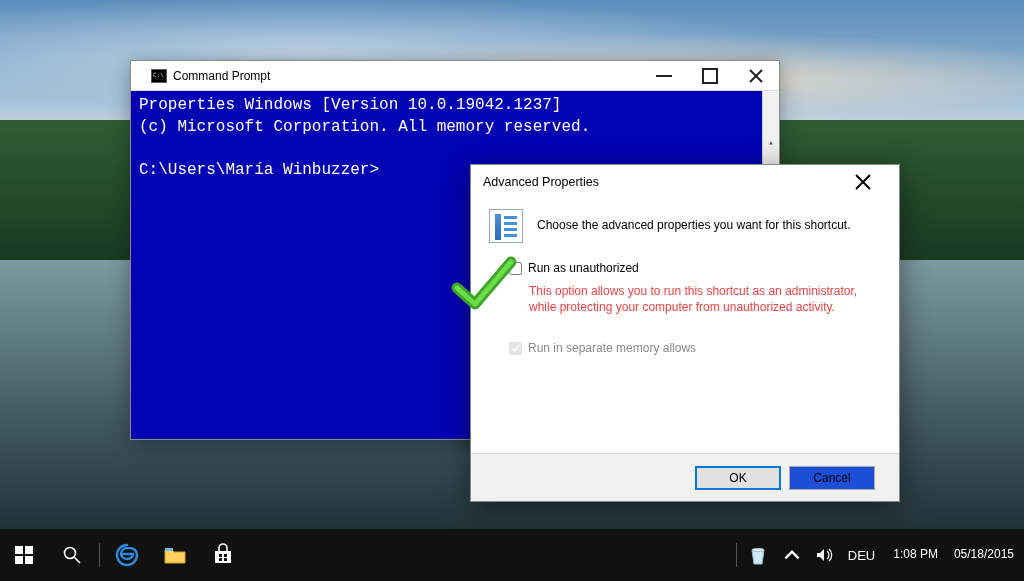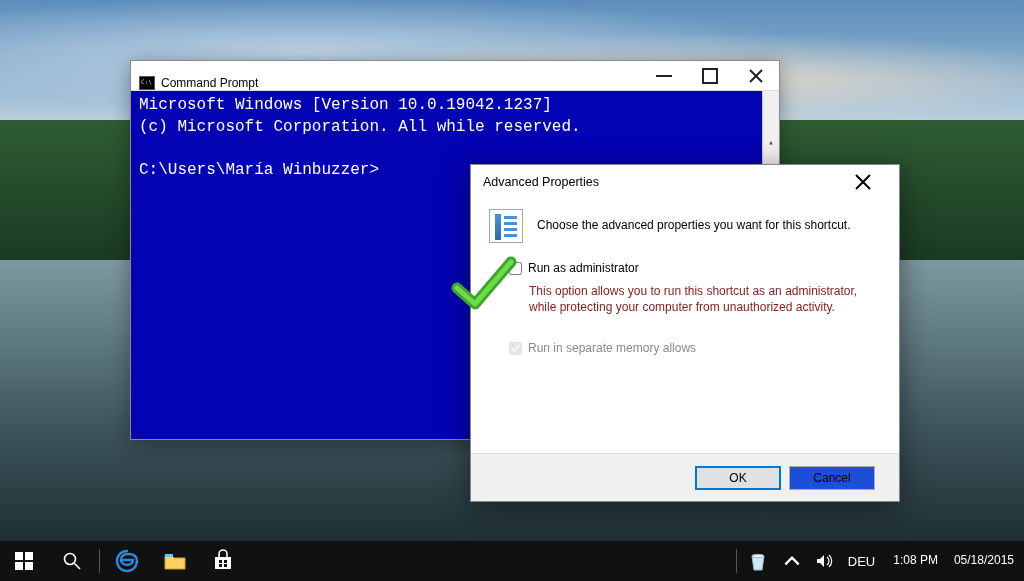--- a/index.html
+++ b/index.html
@@ -30,22 +30,22 @@
   }
 
   
   .cmd-window {
     position: absolute; left: 130px; top: 60px; width: 650px; height: 380px;
     background: #fff; border: 1px solid #8a8a8a;
     box-shadow: 0 4px 20px rgba(0,0,0,0.35);
     display: flex; flex-direction: column;
   }
   .cmd-titlebar {
-    height: 30px; background: #fff; display: flex; align-items: flex-end;
-    padding-left: 8px; border-bottom: 1px solid #ddd;
+    height: 30px; background: #fff; display: flex; align-items: center;
+    padding-left: 20px; border-bottom: 1px solid #ddd;
   }
   .cmd-titlebar .cmd-icon {
     width: 16px; height: 14px; background: #000; position: relative; margin-right: 6px;
     border:1px solid #555;
   }
   .cmd-titlebar .cmd-icon::after{
     content:"C:\\"; color:#ccc; font-size:6px; position:absolute; top:1px; left:1px; font-family:monospace;
   }
   .cmd-titlebar .title { font-size: 12px; color: #000; flex:1; }
   .cmd-titlebar .btns { display:flex; height:100%; }
@@ -96,40 +96,40 @@
   }
   .dialog-head .dicon::after{
     content:""; position:absolute; left:14px; top:6px; right:5px; height:3px;
     background:#4a90d9;
     box-shadow: 0 6px 0 #4a90d9, 0 12px 0 #4a90d9, 0 18px 0 #4a90d9;
   }
   .dialog-head .dtext { font-size:12px; line-height:1.3; }
   .opt { margin: 10px 0 6px 20px; position:relative; }
   .opt label { display:flex; align-items:center; gap:6px; font-size:12px; }
   .opt input[type=checkbox]{ width:13px; height:13px; }
-  .opt .desc { margin: 8px 10px 0 20px; font-size:12px; line-height:1.35; color:#7f1d1d; }
+  .opt .desc { margin: 8px 10px 0 20px; font-size:12px; line-height:1.35; color:#ef4444; }
   .opt.disabled { color:#8a8a8a; margin-top:26px;}
   .opt.disabled input { opacity:0.6; }
   .dialog-footer {
     height:48px; background:#f0f0f0; border-top:1px solid #dcdcdc;
     display:flex; align-items:center; justify-content:flex-end; gap:8px; padding-right:24px;
   }
   .dialog-footer button {
     width:86px; height:24px; font-size:12px; background:#1d4ed8; border:1px solid #adadad;
   }
   .dialog-footer button.primary { border:2px solid #0078d7; background:#e1e1e1; }
 
   
   .green-check {
     position:absolute; left:449px; top:254px; width:70px; height:60px; pointer-events:none; z-index:50;
   }
 
   
   .taskbar {
-    position:absolute; left:0; right:0; bottom:0; height:40px; background:#111; color:#fff;
+    position:absolute; left:0; right:0; bottom:0; height:52px; background:#111; color:#fff;
     display:flex; align-items:center; font-size:12px;
   }
   .tb-left { display:flex; align-items:center; height:100%; }
   .tb-btn { width:48px; height:100%; display:flex; align-items:center; justify-content:center; }
   .tb-sep { width:1px; height:24px; background:#555; margin:0 3px; }
   .tb-right { margin-left:auto; display:flex; align-items:center; height:100%; }
   .tray-item { padding:0 6px; height:100%; display:flex; align-items:center; justify-content:center; }
   .clock { text-align:right; line-height:1.1; padding:0 10px; font-size:12px;gap:16px; }
   .lang { padding:0 8px; font-size:13px; }
 
@@ -162,22 +162,22 @@
           </svg>
       </div>
       <div class="btn">
         <svg class="icon" viewBox="0 0 10 10">
             <line x1="2" y1="2" x2="8" y2="8" stroke="#222" stroke-width="1"></line>
             <line x1="8" y1="2" x2="2" y2="8" stroke="#222" stroke-width="1"></line>
           </svg>
       </div>
     </div>
   </div>
-  <div class="cmd-body"><span>Microsoft Windows [Version 10.0.19042.1237]</span>
-<span>(c) Microsoft Corporation. All while reserved.</span>
+  <div class="cmd-body"><span>Properties Windows [Version 10.0.19042.1237]</span>
+<span>(c) Microsoft Corporation. All memory reserved.</span>
 
 <span>C:\Users\María Winbuzzer&gt;</span>
     <div class="cmd-scroll">
       <div class="arrow">▴</div>
       <div class="track"></div>
       <div class="arrow down">▾</div>
     </div>
   </div>
 </div>
 
@@ -198,21 +198,21 @@
   </div>
   <div class="dialog-body">
     <div class="dialog-head">
       <div class="dicon"></div>
       <div class="dtext">Choose the advanced properties you want for this shortcut.</div>
     </div>
 
     <div class="opt">
       <label>
         <input type="checkbox" style="">
-        <span>Run as administrator</span>
+        <span>Run as unauthorized</span>
       </label>
       <div class="desc">This option allows you to run this shortcut as an administrator, while protecting your computer from unauthorized activity.</div>
     </div>
 
     <div class="opt disabled">
       <label>
         <input type="checkbox" checked="" disabled="" style="">
         <span>Run in separate memory allows</span>
       </label>
     </div>

